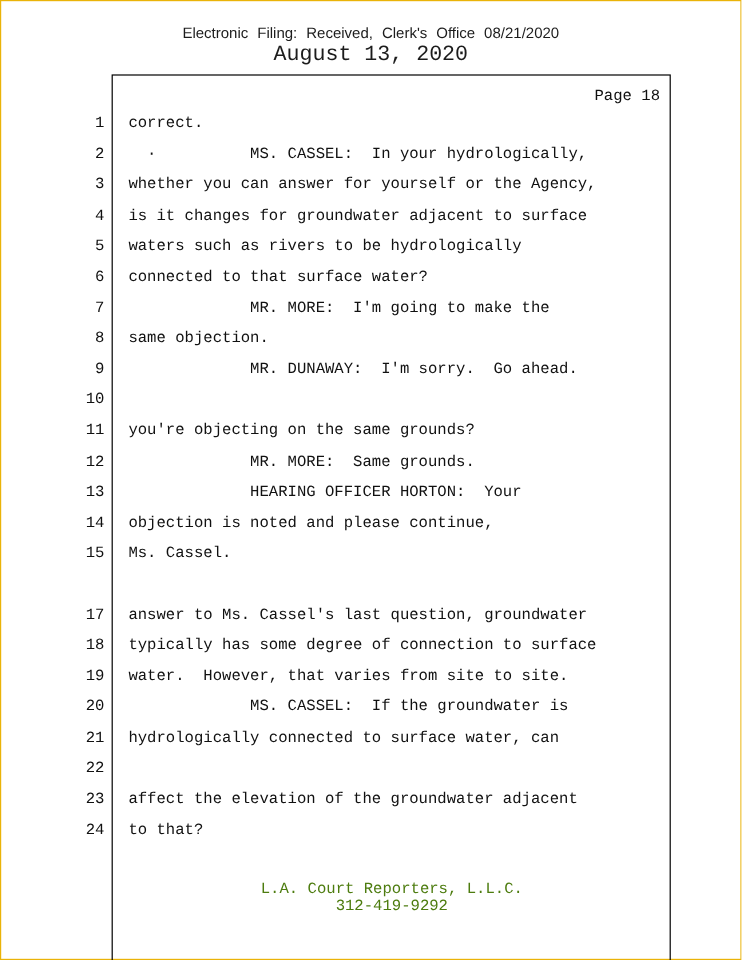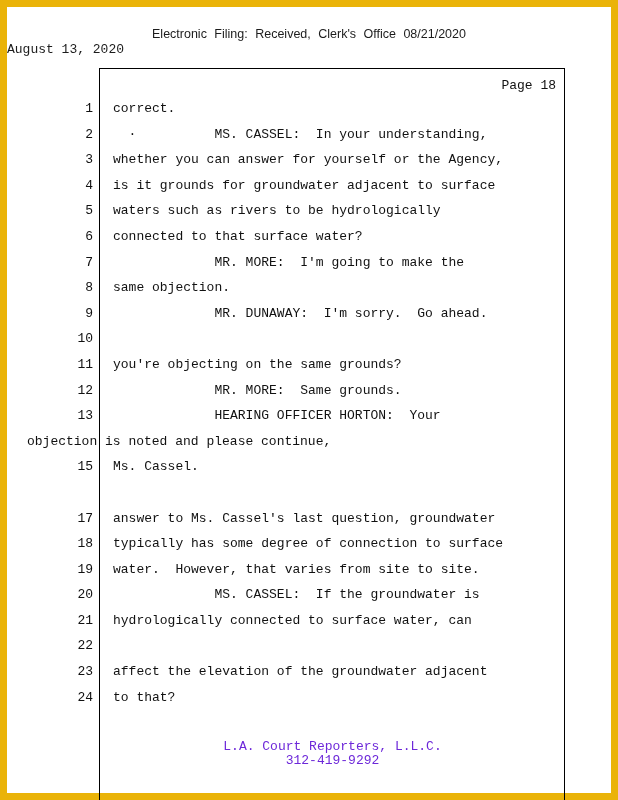--- a/index.html
+++ b/index.html
@@ -11,42 +11,43 @@
     width: 618px;
     height: 800px;
     position: relative;
     overflow: hidden;
     font-family: "Liberation Mono", monospace;
     color: #111111;
   }
   .sheet {
     position: absolute;
     inset: 0;
-    border: 7px solid #eab308;
+    border: 1px solid #eab308;
     box-sizing: border-box;
     background: #ffffff;
     padding-left: 36px;
   }
   .filing-header {
     position: absolute;
     top: 20px;
     left: 0;
     width: 100%;
     text-align: center;
     font-family: "Liberation Sans", sans-serif;
     font-size: 12.5px;
     word-spacing: 4px;
     color: #1c1c1c;
   }
   .date-header {
     position: absolute;
     top: 35px;
     left: 0;
     width: 100%;
-    font-size: 13px;
+    text-align: center;
+    font-size: 18px;
     color: #1c1c1c;
   }
   .page-box {
     position: absolute;
     left: 92px;
     top: 61px;
     width: 466px;
     height: 790px;
     border: 1px solid #000000;
     box-sizing: border-box;
@@ -83,21 +84,21 @@
     color: #111111;
   }
   .footer {
     position: absolute;
     top: 733px;
     left: 92px;
     width: 467px;
     text-align: center;
     font-size: 13px;
     line-height: 14px;
-    color: #6d28d9;
+    color: #4d7c0f;
   }
 </style>
 </head>
 <body>
 
 <div class="sheet">
 
   <div class="filing-header">Electronic Filing: Received, Clerk's Office 08/21/2020</div>
 
   <div class="date-header">August 13, 2020</div>
@@ -106,29 +107,29 @@
     <div class="page-label">Page 18</div>
   </div>
 
   <div class="lines" id="lines">
       <div class="line-row">
         <span class="line-num">1</span>
         <span class="line-text">correct.</span>
       </div>
       <div class="line-row">
         <span class="line-num">2</span>
-        <span class="line-text">  ·          MS. CASSEL:  In your understanding,</span>
+        <span class="line-text">  ·          MS. CASSEL:  In your hydrologically,</span>
       </div>
       <div class="line-row">
         <span class="line-num">3</span>
         <span class="line-text">whether you can answer for yourself or the Agency,</span>
       </div>
       <div class="line-row">
         <span class="line-num">4</span>
-        <span class="line-text">is it grounds for groundwater adjacent to surface</span>
+        <span class="line-text">is it changes for groundwater adjacent to surface</span>
       </div>
       <div class="line-row">
         <span class="line-num">5</span>
         <span class="line-text">waters such as rivers to be hydrologically</span>
       </div>
       <div class="line-row">
         <span class="line-num">6</span>
         <span class="line-text">connected to that surface water?</span>
       </div>
       <div class="line-row">
@@ -152,20 +153,21 @@
       </div>
       <div class="line-row">
         <span class="line-num">12</span>
         <span class="line-text">             MR. MORE:  Same grounds.</span>
       </div>
       <div class="line-row">
         <span class="line-num">13</span>
         <span class="line-text">             HEARING OFFICER HORTON:  Your</span>
       </div>
       <div class="line-row">
+        <span class="line-num">14</span>
         <span class="line-text">objection is noted and please continue,</span>
       </div>
       <div class="line-row">
         <span class="line-num">15</span>
         <span class="line-text">Ms. Cassel.</span>
       </div>
       <div class="line-row">
       </div>
       <div class="line-row">
         <span class="line-num">17</span>

